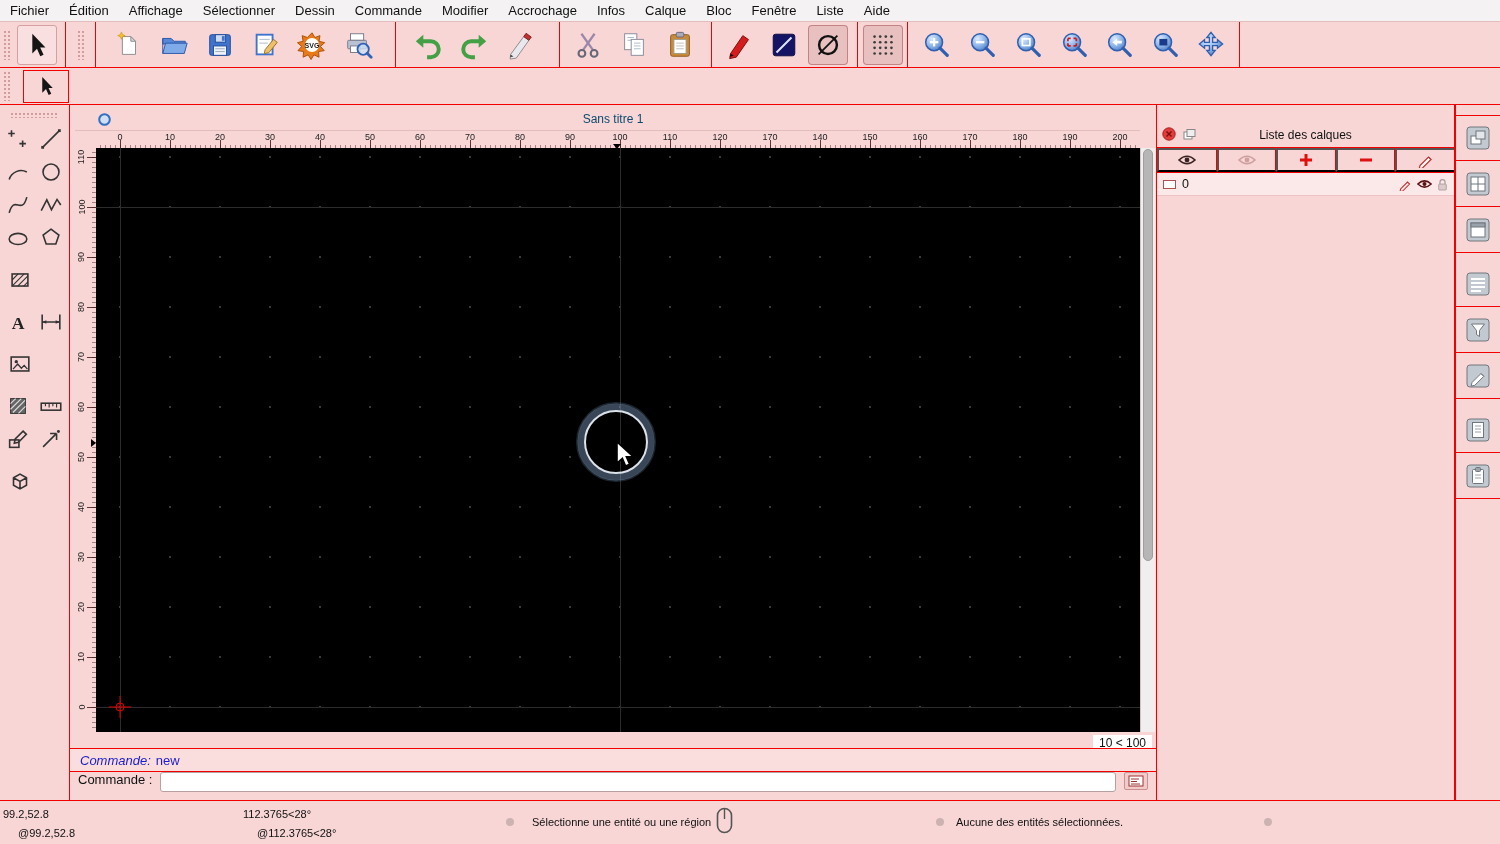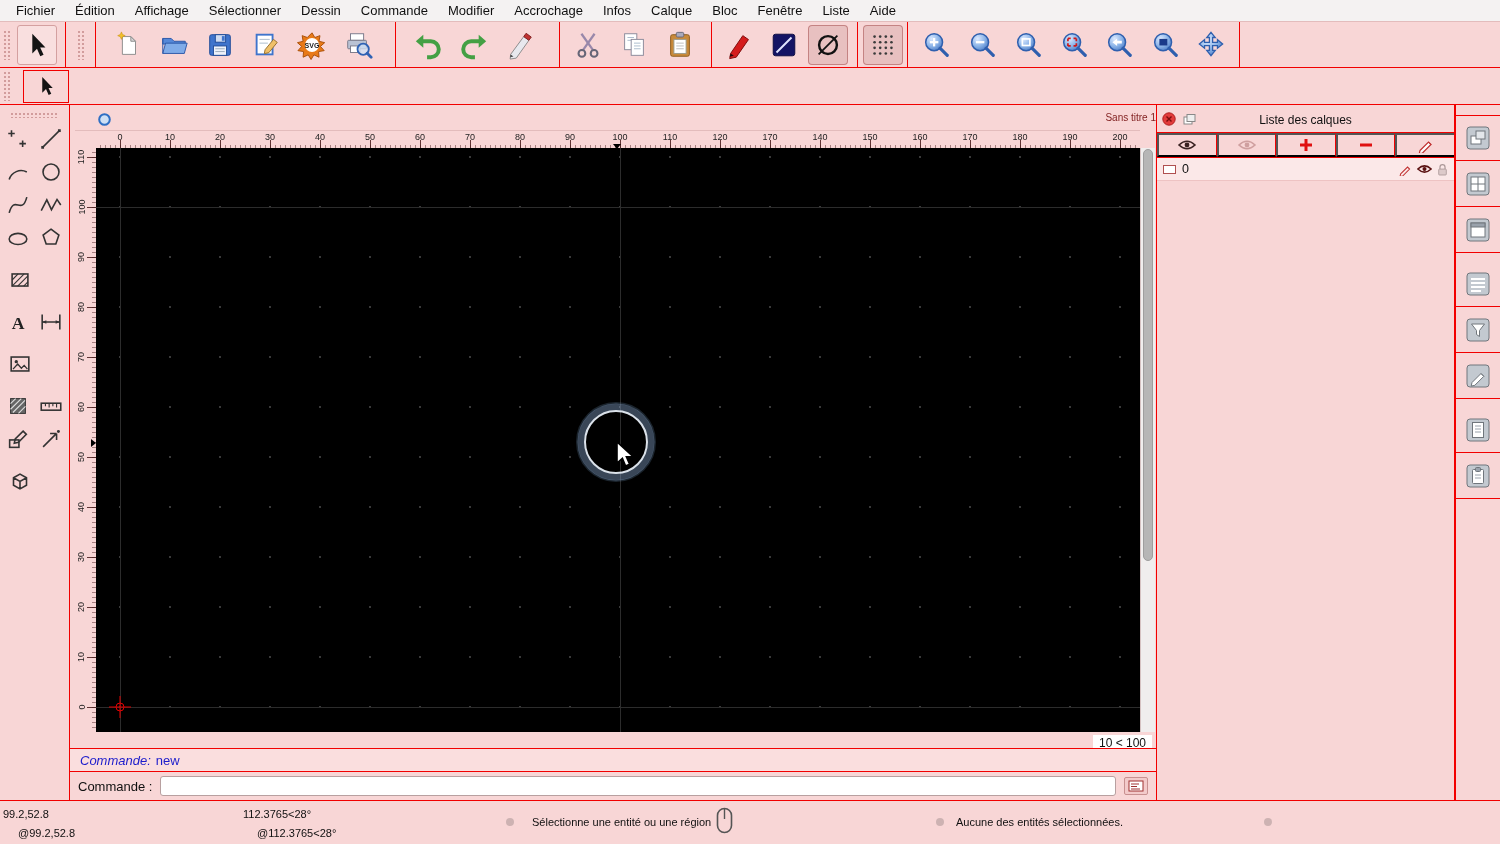--- a/index.html
+++ b/index.html
@@ -3,21 +3,21 @@
 <meta charset="utf-8">
 <style>
   :root{ --red:#f20000; --pink:#f8d6d6; }
   html,body{margin:0;padding:0;}
   body{width:1500px;height:844px;font-family:"Liberation Sans","DejaVu Sans",sans-serif;}
   #app{position:relative;width:1500px;height:844px;background:var(--pink);overflow:hidden;font-size:12px;color:#111;}
   svg{display:block;}
   button{cursor:default;}
 
   
-  #menu-bar{position:absolute;left:0;top:0;width:100%;height:22px;background:#f4f2f2;border-bottom:1px solid #e3bcbc;display:flex;align-items:center;padding-left:6px;box-sizing:border-box;}
+  #menu-bar{position:absolute;left:0;top:0;width:100%;height:22px;background:#f4f2f2;border-bottom:1px solid #e3bcbc;display:flex;align-items:center;box-sizing:border-box;}
   .menu-item{font-size:13px;padding:0 10px;line-height:22px;color:#101010;}
 
   
   #toolbar{position:absolute;left:0;top:22px;width:100%;height:46px;display:flex;align-items:stretch;background:var(--pink);border-bottom:1px solid var(--red);box-sizing:border-box;}
   .tb-group{display:flex;align-items:center;border-right:1px solid var(--red);box-sizing:border-box;flex:0 0 auto;}
   .tb-fill{flex:1;border-right:none;}
   .tbtn{width:40px;height:40px;display:flex;align-items:center;justify-content:center;background:transparent;border:none;padding:0;box-sizing:border-box;}
   .tbtn.pressed{background:rgba(125,45,45,.13);border:1px solid rgba(160,70,70,.5);border-radius:4px;}
   .framed{border:1px solid #d4a0a0;border-radius:3px;background:rgba(255,255,255,.22);}
   .handle{width:8px;height:30px;align-self:center;background-image:radial-gradient(circle at 2px 2px,#d29c9c 1.1px,transparent 1.4px);background-size:4px 4px;}
@@ -31,21 +31,21 @@
   .pal-handle{height:6px;margin:7px 10px 6px;background-image:radial-gradient(circle at 2px 2px,#d29c9c 1.1px,transparent 1.4px);background-size:4px 4px;}
   .pal-row{display:flex;justify-content:space-evenly;margin-bottom:3px;}
   .pal-row.single{justify-content:flex-start;padding-left:5px;}
   .pal-gap{height:9px;}
   .pbtn{width:30px;height:30px;display:flex;align-items:center;justify-content:center;background:transparent;border:none;padding:0;}
 
   
   #doc-window{position:absolute;left:70px;top:105px;width:1087px;height:643px;background:var(--pink);border-right:1px solid var(--red);box-sizing:border-box;}
   #doc-titlebar{position:absolute;left:0;top:4px;width:100%;height:20px;}
   #doc-icon{position:absolute;left:27px;top:3px;}
-  #doc-title{position:absolute;left:0;right:0;top:3px;text-align:right;font-size:10px;color:#7f1d1d;}
+  #doc-title{position:absolute;left:0;right:0;top:3px;text-align:center;font-size:12px;color:#0c4a6e;}
   #corner{position:absolute;left:5px;top:25px;width:21px;height:18px;border-top:1px solid #e3bcbc;}
   #hruler{position:absolute;left:26px;top:25px;width:1044px;height:18px;overflow:hidden;border-top:1px solid #e3bcbc;
     background-image:
       repeating-linear-gradient(to right, rgba(70,25,25,.85) 0 1px, transparent 1px 50px),
       repeating-linear-gradient(to right, rgba(70,25,25,.45) 0 1px, transparent 1px 5px);
     background-size:200% 9px,200% 4px;background-repeat:no-repeat;background-position:-26px bottom,-1px bottom;}
   .h-labels{position:absolute;left:24px;top:1px;display:flex;}
   .h-label{flex:0 0 50px;width:50px;text-align:center;transform:translateX(-25px);font-size:9px;color:#222;}
   #h-marker{position:absolute;bottom:0;left:517px;width:0;height:0;border-left:4px solid transparent;border-right:4px solid transparent;border-top:5px solid #000;}
   #vruler{position:absolute;left:5px;top:43px;width:21px;height:584px;overflow:hidden;
@@ -63,28 +63,28 @@
   .meta-v{position:absolute;top:0;height:100%;width:1px;background:#2c2c2c;}
   .meta-h{position:absolute;left:0;width:100%;height:1px;background:#2c2c2c;}
   #vscroll{position:absolute;left:1070px;top:43px;width:15px;height:584px;background:#f0eeee;border-left:1px solid #d5c2c2;box-sizing:border-box;}
   #vscroll .thumb{position:absolute;left:2px;top:1px;width:10px;height:412px;background:#b6b6b6;border:1px solid #9e9e9e;border-radius:5px;box-sizing:border-box;}
   #zoombox{position:absolute;right:4px;top:630px;height:16px;background:#fff;padding:0 6px;font-size:12px;line-height:16px;color:#101010;}
 
   
   #command-dock{position:absolute;left:70px;top:748px;width:1087px;height:52px;background:var(--pink);border-top:1px solid var(--red);border-right:1px solid var(--red);box-sizing:border-box;}
   #cmd-history{height:23px;border-bottom:1px solid var(--red);background:#fadede;display:flex;align-items:center;padding-left:10px;box-sizing:border-box;font-size:13px;color:#1c1ccc;}
   #cmd-history .lbl{font-style:italic;margin-right:5px;}
-  #cmd-row{height:28px;display:flex;align-items:center;padding:0 8px;gap:8px;box-sizing:border-box;}
+  #cmd-row{height:28px;display:flex;padding:0 8px;gap:8px;box-sizing:border-box;}
   #cmd-label{font-size:13px;color:#101010;white-space:nowrap;}
   #cmd-input{flex:1;height:18px;border:1px solid #b8a0a0;border-radius:3px;background:#fff;font-size:12px;padding:0 4px;font-family:"Liberation Sans",sans-serif;}
   #cmd-btn{width:24px;height:18px;background:#f3caca;border:1px solid #c89090;border-radius:2px;display:flex;align-items:center;justify-content:center;padding:0;}
 
   
   #layers-panel{position:absolute;left:1157px;top:105px;width:298px;height:695px;background:var(--pink);border-right:1px solid var(--red);box-sizing:border-box;}
-  #lp-header{position:relative;height:24px;margin-top:3px;}
+  #lp-header{position:relative;height:24px;margin-top:18px;}
   #lp-close{position:absolute;left:5px;top:4px;background:none;border:none;padding:0;}
   #lp-dock{position:absolute;left:25px;top:5px;background:none;border:none;padding:0;}
   #lp-title{position:absolute;left:0;right:0;top:5px;text-align:center;font-size:12px;color:#101010;}
   #lp-tools{display:flex;height:24px;border-top:1px solid var(--red);border-bottom:1px solid var(--red);box-sizing:content-box;}
   .lp-cell{flex:1;display:flex;align-items:center;justify-content:center;border-right:1px solid var(--red);background:none;padding:0;}
   .lp-cell:last-child{border-right:none;}
   .layer-row{height:22px;display:flex;align-items:center;gap:6px;padding:0 6px;background:rgba(255,255,255,.45);border-bottom:1px solid #eec3c3;}
   .lr-name{font-size:12.5px;color:#101010;}
   .lr-icons{margin-left:auto;display:flex;align-items:center;gap:5px;}
 

